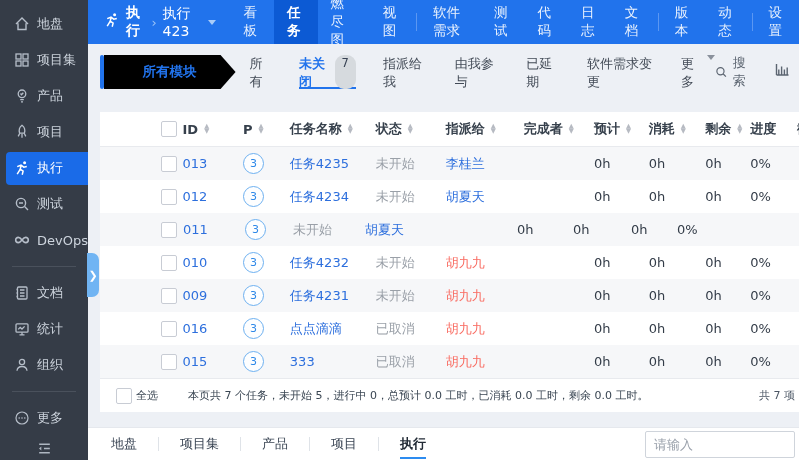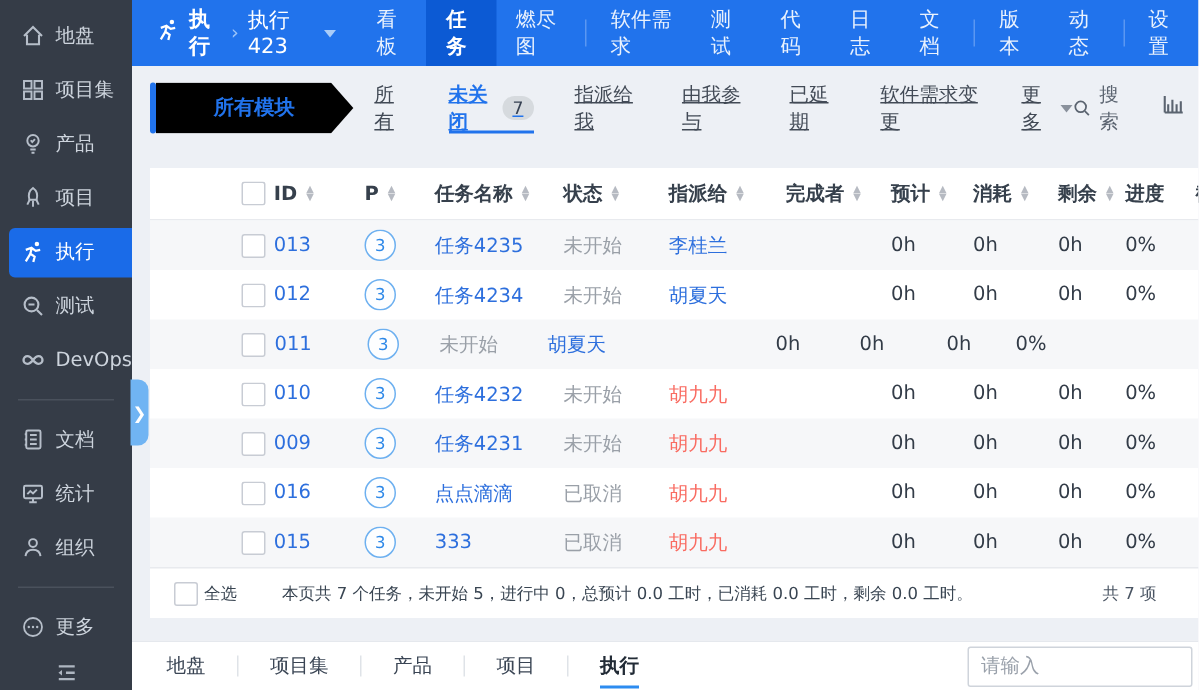--- a/index.html
+++ b/index.html
@@ -39,21 +39,21 @@
   .content{position:absolute;left:88px;top:44px;right:0;bottom:0;background:#edf0f5;}
   .expander{position:absolute;left:-1px;top:209px;width:12px;height:44px;background:#70b4f3;
     border-radius:0 7px 7px 0;color:#fff;display:flex;align-items:center;justify-content:center;
     font-size:11px;cursor:pointer;}
   .toolbar{position:absolute;left:12px;right:8px;top:11px;height:34px;display:flex;align-items:center;}
   .module-bar{width:4px;height:34px;background:#2173ec;border-radius:2px;}
   .module-tab{height:34px;width:146px;background:#000000;display:flex;align-items:center;justify-content:center;
     clip-path:polygon(0 0,calc(100% - 15px) 0,100% 50%,calc(100% - 15px) 100%,0 100%);
     color:#2173ec;font-weight:bold;font-size:13.5px;cursor:pointer;}
   .filters{display:flex;align-items:center;gap:27px;margin-left:14px;height:100%;}
-  .filter{display:flex;align-items:center;gap:6px;font-size:13px;color:#424a56;cursor:pointer;height:100%;text-decoration:underline;}
+  .filter{display:flex;gap:6px;font-size:13px;color:#424a56;cursor:pointer;height:100%;}
   .filter.active{color:#2173ec;font-weight:600;box-shadow:inset 0 -2px 0 #2173ec;}
   .count-badge{background:#d6dade;color:#364152;font-size:11.5px;font-weight:normal;
     border-radius:9px;padding:1px 7px;line-height:14px;}
   .dd-caret{width:0;height:0;border-left:4px solid transparent;border-right:4px solid transparent;
     border-top:5px solid #8a919c;}
   .search{margin-left:auto;display:flex;align-items:center;gap:5px;color:#5b6470;font-size:13px;cursor:pointer;}
   .search svg{width:14px;height:14px;}
   .chart-ic{margin-left:18px;color:#5b6470;cursor:pointer;}
   .chart-ic svg{width:17px;height:17px;}
 
@@ -78,21 +78,21 @@
   .cb{width:14px;height:14px;border:1px solid #c8ccd4;border-radius:2px;background:#fff;cursor:pointer;}
   .sort{display:inline-flex;flex-direction:column;line-height:5px;font-size:6.5px;color:#b6bac2;margin-left:2px;}
   .link{color:#2d6fdd;cursor:pointer;}
   .muted{color:#9aa0a8;}
   .red{color:#f96b61;cursor:pointer;}
   .p-badge{width:19px;height:19px;border:1px solid #6db0f0;border-radius:50%;color:#2d88e8;
     font-size:11px;display:inline-flex;align-items:center;justify-content:center;background:#fdfeff;cursor:pointer;}
   .tfoot{display:flex;align-items:center;height:33px;border-top:1px solid #e8eaee;font-size:11px;color:#394552;}
   .tfoot .selall{font-weight:400;margin-right:30px;}
   .tfoot .summary{color:#394552;}
-  .tfoot .total{margin-left:auto;padding-right:28px;color:#4a5563;}
+  .tfoot .total{margin-left:auto;padding-right:4px;color:#4a5563;}
 
   
   .bottombar{position:absolute;left:0;right:0;bottom:0;height:32px;background:#fff;
     border-top:1px solid #e5e8ed;display:flex;align-items:center;}
   .btab{font-size:13px;color:#3a4554;padding:0 21px;height:100%;display:flex;align-items:center;cursor:pointer;}
   .btab span{padding:6px 0 4px;border-bottom:2px solid transparent;}
   .btab.active{font-weight:bold;color:#222b36;}
   .btab.active span{border-bottom-color:#2d8cf0;}
   .btab-div{width:1px;height:14px;background:#dfe3e8;}
   .quick-input{position:absolute;right:4px;top:3px;width:132px;height:25px;border:1px solid #cfd4db;
@@ -235,20 +235,23 @@
     <nav class="nav-items" id="nav-items">
         <div class="nav-item">
           <span>看板</span>
         </div>
         <div class="nav-item active">
           <span>任务</span>
         </div>
         <div class="nav-item">
           <span>燃尽图</span>
         </div>
+        <div class="nav-item">
+          <span>视图</span>
+        </div>
         <div class="nav-div"></div>
         <div class="nav-item">
           <span>软件需求</span>
         </div>
         <div class="nav-item">
           <span>测试</span>
         </div>
         <div class="nav-item">
           <span>代码</span>
         </div>

